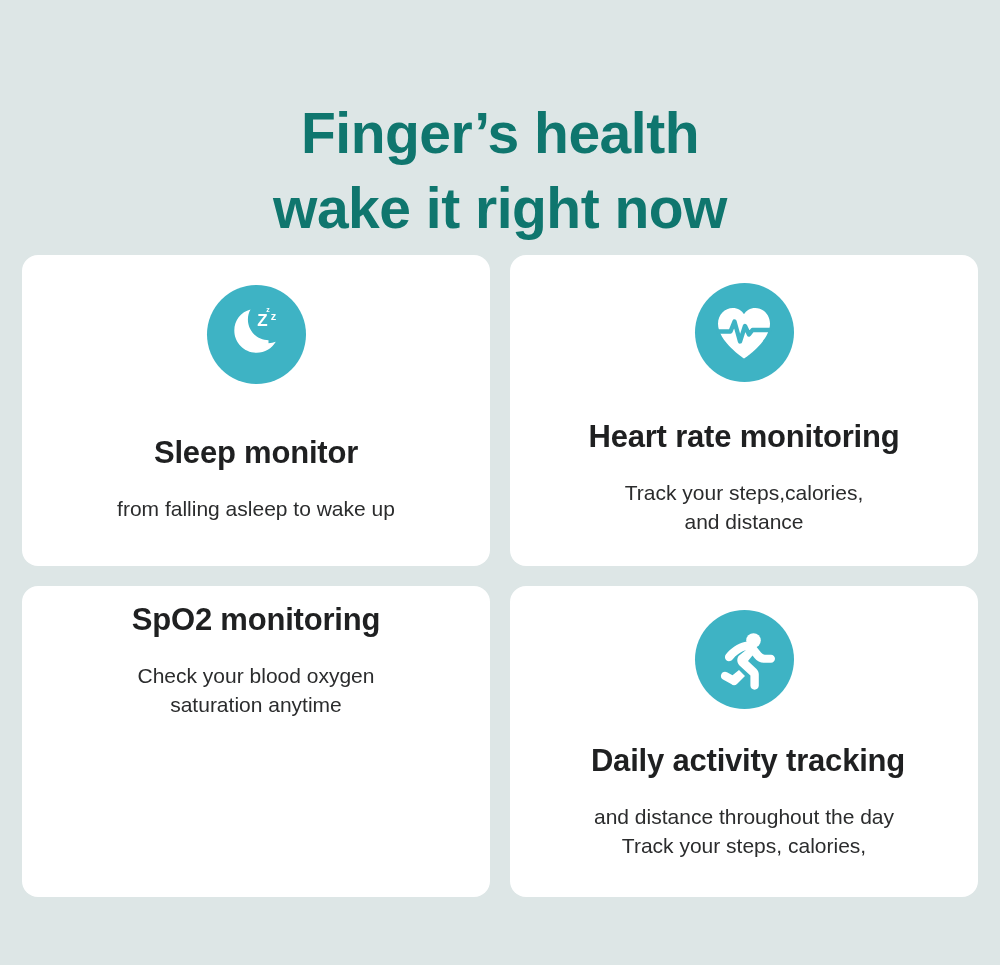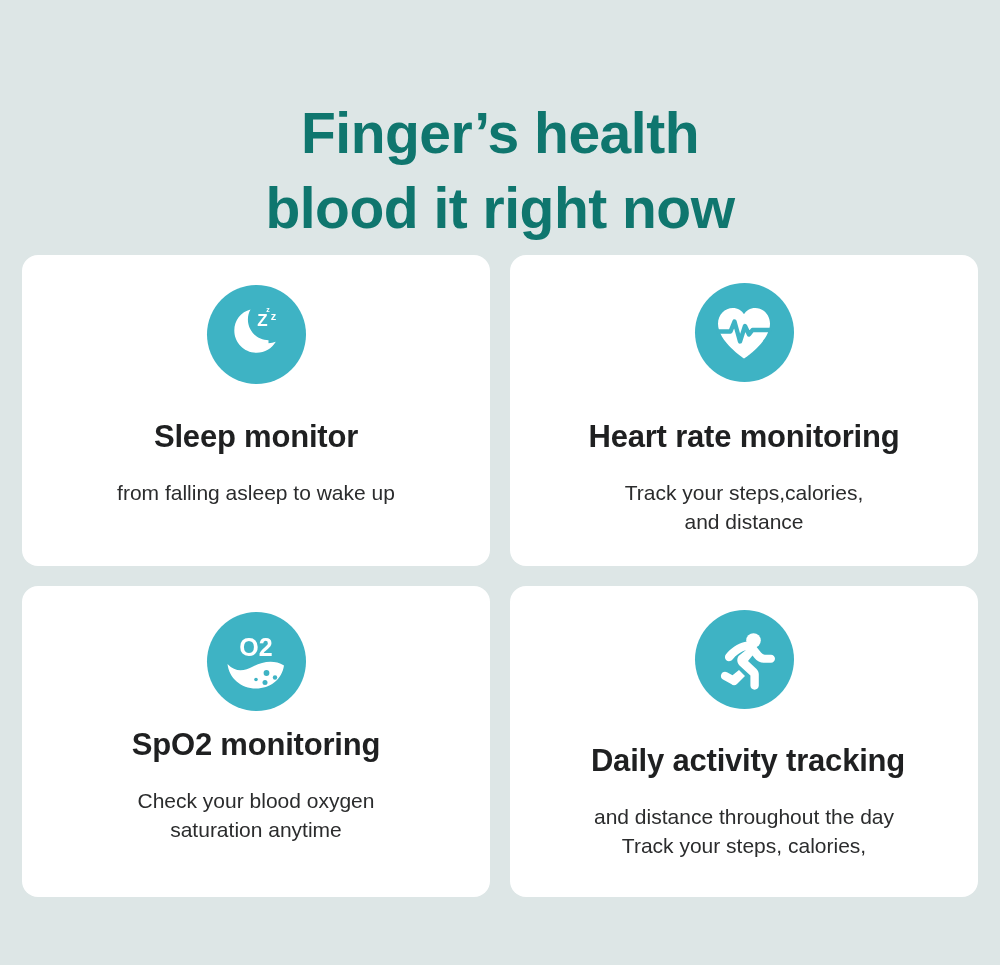--- a/index.html
+++ b/index.html
@@ -90,36 +90,36 @@
     font-weight: normal;
     color: #2b2c2d;
     text-align: center;
     line-height: 1.38;
     padding: 0 24px;
   }
   .card-desc .l { display: block; }
 
   
   .card-sleep .icon-wrap { margin-top: 30px; }
-  .card-sleep .card-title { margin-top: 35px; }
+  .card-sleep .card-title { margin-top: 51px; }
   .card-heart .icon-wrap { margin-top: 28px; }
   .card-heart .card-title { margin-top: 37px; }
   .card-spo2 .icon-wrap { margin-top: 26px; }
   .card-spo2 .card-title { margin-top: 16px; }
   .card-activity .icon-wrap { margin-top: 24px; }
   .card-activity .card-title { margin-top: 34px; margin-left: 8px; }
 </style>
 </head>
 <body>
 
 <div class="page">
 
   <h1 class="headline">
     <span class="line">Finger’s health</span>
-    <span class="line">blood it right now</span>
+    <span class="line">wake it right now</span>
   </h1>
 
   <div class="grid">
 
     <div class="card card-sleep">
       <div class="icon-wrap">
         <svg width="66" height="66" viewBox="0 0 66 66" aria-hidden="true">
           <path d="M45.5 38.2c-11.4 0-20.6-9.2-20.6-20.6 0-3.6 0.9-7.0 2.6-10.0C18.0 9.9 11.3 18.4 11.3 28.5c0 12.3 10.0 22.3 22.3 22.3 8.2 0 15.3-4.4 19.2-11.0-2.3 0.9-4.7 1.4-7.3 1.4z" fill="#ffffff"></path>
           <text x="39.5" y="23.5" font-family="'Liberation Sans', sans-serif" font-size="17" font-weight="bold" fill="#ffffff" text-anchor="middle">Z</text>
           <text x="50.5" y="17.5" font-family="'Liberation Sans', sans-serif" font-size="11" font-weight="bold" fill="#ffffff" text-anchor="middle">z</text>
@@ -140,30 +140,20 @@
         </svg>
       </div>
       <div class="card-title">Heart rate monitoring</div>
       <div class="card-desc">
         <span class="l">Track your steps,calories,</span>
         <span class="l">and distance</span>
       </div>
     </div>
 
     <div class="card card-spo2">
-      <div class="icon-wrap">
-        <svg width="68" height="68" viewBox="0 0 68 68" aria-hidden="true">
-          <text x="34" y="27.5" font-family="'Liberation Sans', sans-serif" font-size="25" font-weight="bold" fill="#ffffff" text-anchor="middle">O2</text>
-          <path d="M5.5 36.0 C14.0 45.0 22.5 43.0 31.0 38.5 C40.5 33.5 52.0 31.5 62.0 37.5 C60.0 51.5 48.0 60.5 34.0 60.5 C19.0 60.5 7.0 50.0 5.5 36.0 Z" fill="#ffffff"></path>
-          <circle cx="44.5" cy="45.0" r="2.9" fill="#3eb3c4"></circle>
-          <circle cx="53.0" cy="49.5" r="2.2" fill="#3eb3c4"></circle>
-          <circle cx="43.0" cy="54.5" r="2.5" fill="#3eb3c4"></circle>
-          <circle cx="34.0" cy="51.5" r="1.8" fill="#3eb3c4"></circle>
-        </svg>
-      </div>
       <div class="card-title">SpO2 monitoring</div>
       <div class="card-desc">
         <span class="l">Check your blood oxygen</span>
         <span class="l">saturation anytime</span>
       </div>
     </div>
 
     <div class="card card-activity">
       <div class="icon-wrap">
         <svg width="62" height="62" viewBox="0 0 62 62" aria-hidden="true">

